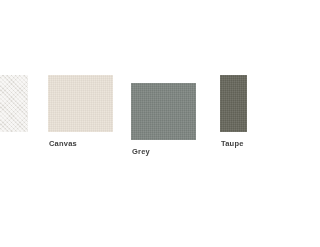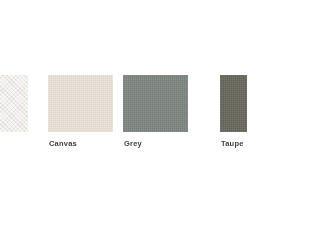--- a/index.html
+++ b/index.html
@@ -85,21 +85,21 @@
     font-weight: bold;
     color: #3f3f3f;
     letter-spacing: 0.2px;
     line-height: 9px;
     white-space: nowrap;
   }
 
   
   #swatch-0 { left: -22px; width: 50px; }
   #swatch-1 { left: 48px;  width: 65px; }
-  #swatch-2 { left: 123px; width: 65px; }
+  #swatch-2 { left: 131px; width: 65px; margin-top: 8px; }
   #swatch-3 { left: 220px; width: 65px; }
 
   #swatch-1 .swatch-label,
   #swatch-2 .swatch-label,
   #swatch-3 .swatch-label { padding-left: 1px; }
 </style>
 </head>
 <body style="background: rgb(255, 255, 255);">
 
 <div id="swatch-gallery">

